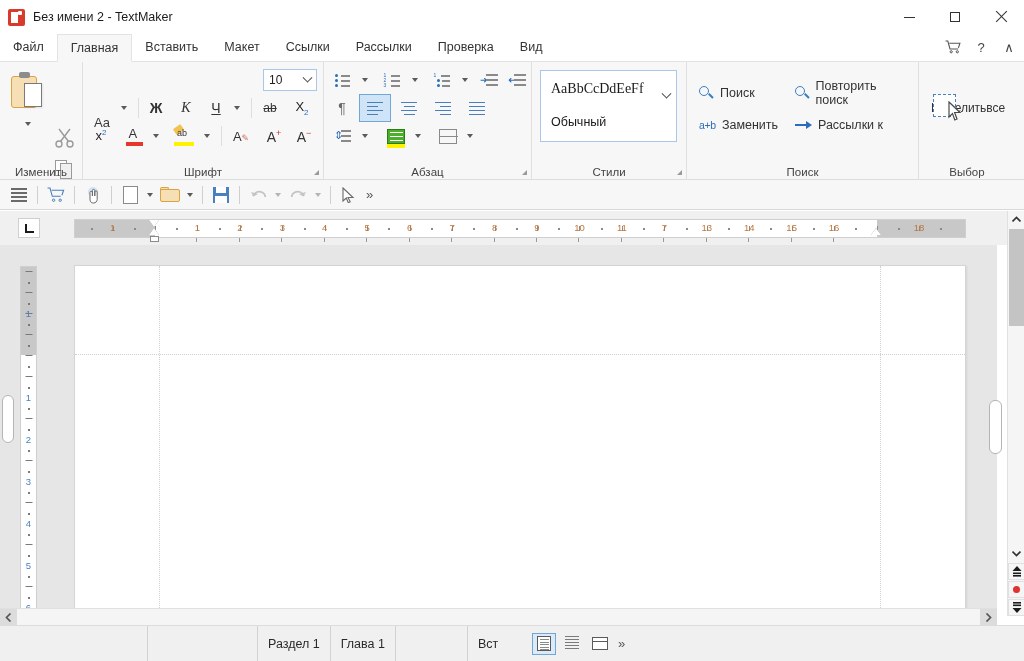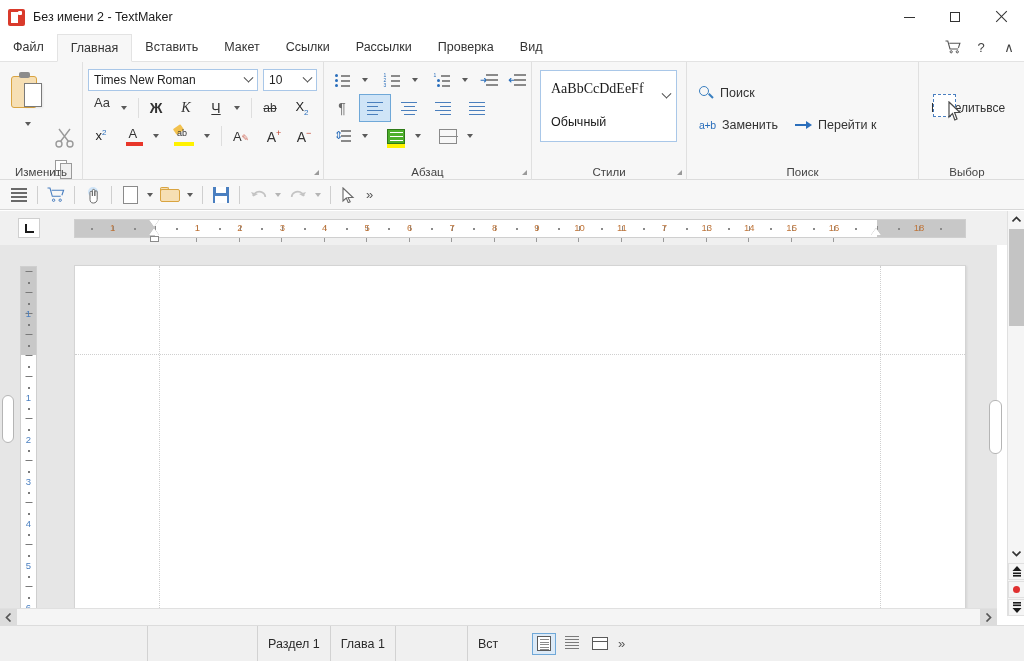--- a/index.html
+++ b/index.html
@@ -489,34 +489,28 @@
       <div class="rbtn" style="left:52px; top:126px; width:26px; height:24px; top:126px;">
         <svg class="ic-brush" viewBox="0 0 22 20">
             <path d="M1 16l9-9 4 4-9 9z" fill="#f6dfb4" stroke="#d9a441" stroke-width="1.1"></path>
             <path d="M13 8l4-4 2 2-4 4z" fill="#7fa8d8" stroke="#4a7fc0" stroke-width="1"></path>
           </svg>
       </div>
       <div class="rgroup-label">Изменить</div>
     </div>
 
     <div class="rgroup" style="left:83px; width:241px;">
-      <div class="combo" style="left:5px; top:7px; width:170px; height:22px;">
-        <div class="val">Times New Roman</div>
-        <div class="arrow">
-            <div class="chev"></div>
-          </div>
-      </div>
       <div class="combo" style="left:180px; top:7px; width:54px; height:22px;">
         <div class="val">10</div>
         <div class="arrow">
             <div class="chev"></div>
           </div>
       </div>
 
-      <div class="rbtn" style="left:5px; top:28px; width:28px; height:24px;">
+      <div class="rbtn" style="left:5px; top:48px; width:28px; height:24px;">
         <span class="ic-aa">Aa</span>
       </div>
       <div class="rbtn" style="left:33px; top:34px; width:16px; height:24px;">
           <div class="caret"></div>
         </div>
       <div class="sep-v" style="left:55px; top:36px; height:20px;"></div>
       <div class="rbtn" style="left:60px; top:34px; width:26px; height:24px;">
         <span class="fbtn bold">Ж</span>
       </div>
       <div class="rbtn" style="left:90px; top:34px; width:26px; height:24px;">
@@ -561,20 +555,21 @@
       <div class="sep-v" style="left:138px; top:64px; height:20px;"></div>
       <div class="rbtn" style="left:144px; top:62px; width:28px; height:24px;">
         <span class="ic-clearfmt">A<span style="color:#d06a5a;font-size:9px;">✎</span></span>
       </div>
       <div class="rbtn" style="left:178px; top:62px; width:26px; height:24px;">
         <span class="ic-grow">A<i>+</i></span>
       </div>
       <div class="rbtn" style="left:208px; top:62px; width:26px; height:24px;">
         <span class="ic-grow">A<i>−</i></span>
       </div>
+      <div class="rgroup-label">Шрифт</div>
       <div class="rgroup-dialog"></div>
     </div>
 
     <div class="rgroup" style="left:324px; width:208px;">
 
       <div class="rbtn" style="left:5px; top:6px; width:28px; height:24px;">
         <div class="ic-list">
           <div class="dot" style="top:1px;"></div>
             <div class="ln" style="top:2px; width:9px;"></div>
           <div class="dot" style="top:6px;"></div>
@@ -712,30 +707,37 @@
     </div>
 
     <div class="rgroup" style="left:687px; width:232px;">
       <div class="sitem" style="left:8px; top:18px; width:92px; height:26px; padding:0 4px;">
         <div class="ic-magnify">
             <div class="circ"></div>
             <div class="hdl"></div>
           </div>
         <span>Поиск</span>
       </div>
+      <div class="sitem" style="left:104px; top:18px; width:122px; height:26px; padding:0 4px;">
+        <div class="ic-magnify">
+            <div class="circ"></div>
+            <div class="hdl"></div>
+          </div>
+        <span>Повторить поиск</span>
+      </div>
       <div class="sitem" style="left:8px; top:50px; width:92px; height:26px; padding:0 4px;">
         <span class="ic-ab">a+b</span>
         <span>Заменить</span>
       </div>
       <div class="sitem" style="left:104px; top:50px; width:122px; height:26px; padding:0 4px;">
         <div class="ic-arrow-r">
             <div class="sh"></div>
             <div class="hd"></div>
           </div>
-        <span>Перейти к</span>
+        <span>Рассылки к</span>
       </div>
       <div class="rgroup-label">Поиск</div>
     </div>
 
     <div class="rgroup" style="left:919px; width:96px; border-right:none;">
       <div class="selall" style="left:12px; top:10px; width:72px; height:72px;">
         <div class="ic-selall">
           <div class="box"></div>
           <svg style="position:absolute; left:17px; top:8px;" width="15" height="20" viewBox="0 0 15 20">
               <path d="M1 1l11 10.5H6.6L9 18l-2.2 1-2.3-6.4L1 16z" fill="#fff" stroke="#4a4a4a" stroke-width="1.2"></path>

